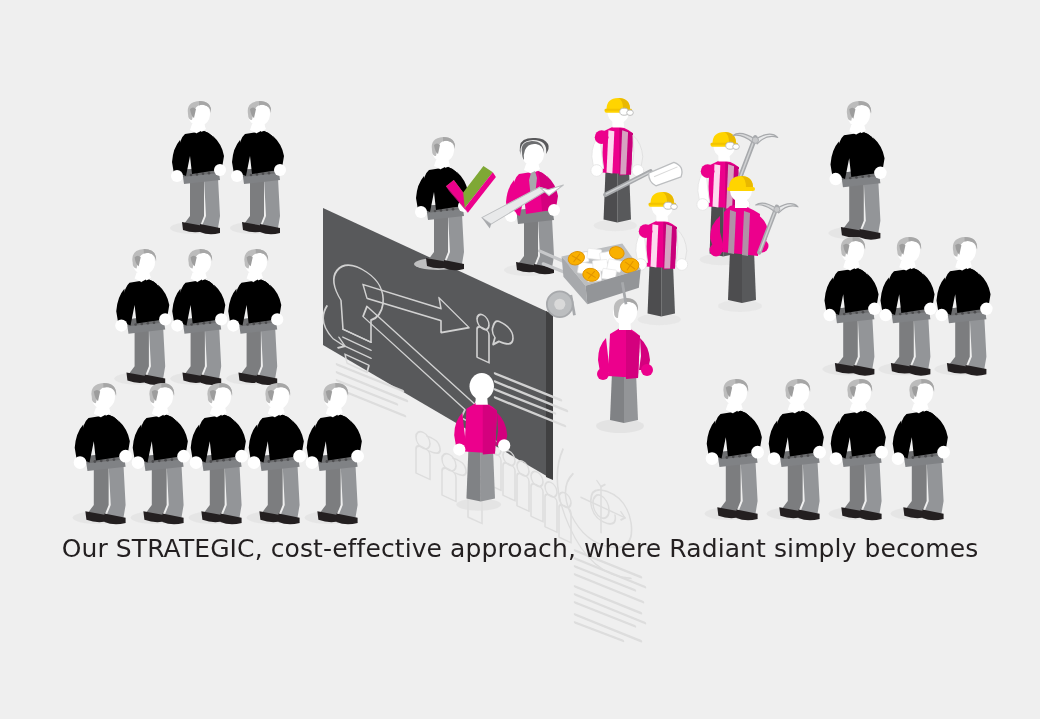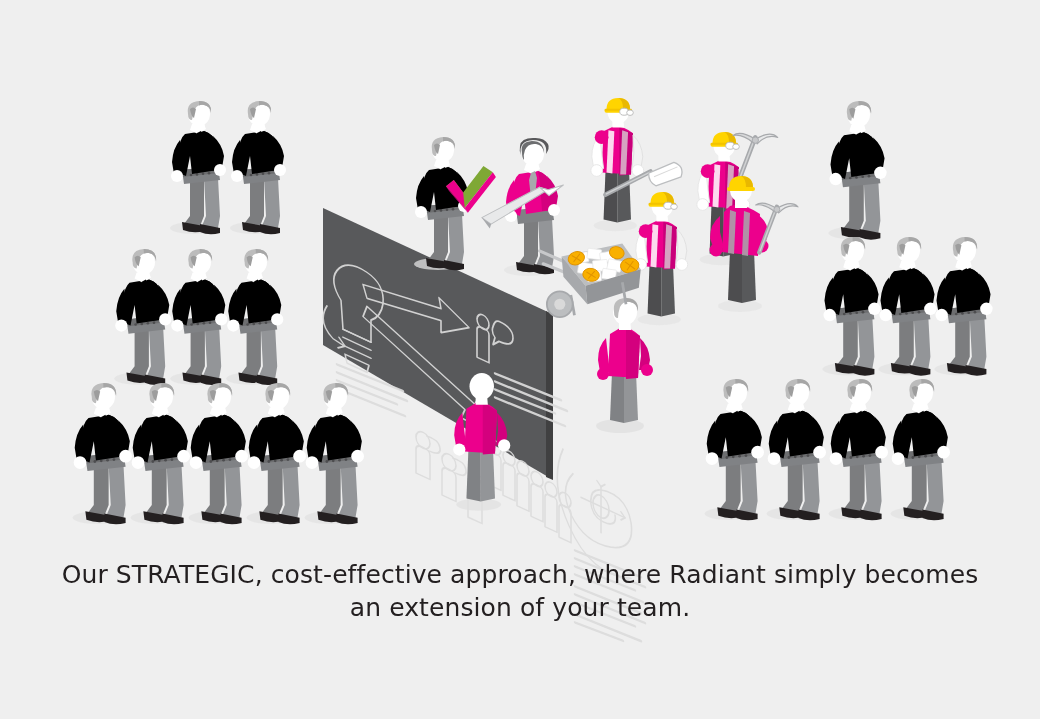--- a/index.html
+++ b/index.html
@@ -8,21 +8,21 @@
     width:1040px;height:719px;
     background:#efefef;
     font-family:"Liberation Sans", sans-serif;
     overflow:hidden;
     position:relative;
   }
   #stage{position:absolute;left:0;top:0;width:1040px;height:719px;}
   #scene{position:absolute;left:0;top:0;width:1040px;height:719px;}
   .caption{
     position:absolute;
-    left:0; top:558px; width:1040px;
+    left:0; top:532px; width:1040px;
     text-align:center;
     color:#231f20;
     font-size:25px;
     line-height:33px;
     letter-spacing:.1px;
     font-family:"DejaVu Sans","Liberation Sans",sans-serif;
     font-weight:400;
   }
   .caption .l{display:block;}
 </style>
@@ -456,16 +456,15 @@
       .biz-yellow .tie-dark{fill:#ab7a12;}
       .biz-red .shirt-main{fill:#ef4019;}
       .biz-red .shirt-side{fill:#d93612;}
       .biz-red .tie{fill:#b5301a;}
       .biz-red .tie-dark{fill:#9a2713;}
     </style>
   </svg>
 
   <div class="caption" style="color: rgb(35, 31, 32);">
     <span class="l">Our STRATEGIC, cost-effective approach, where Radiant simply becomes</span>
-    <span class="l">an extension of your team.</span>
   </div>
 
 </div>
 
 </body></html>

